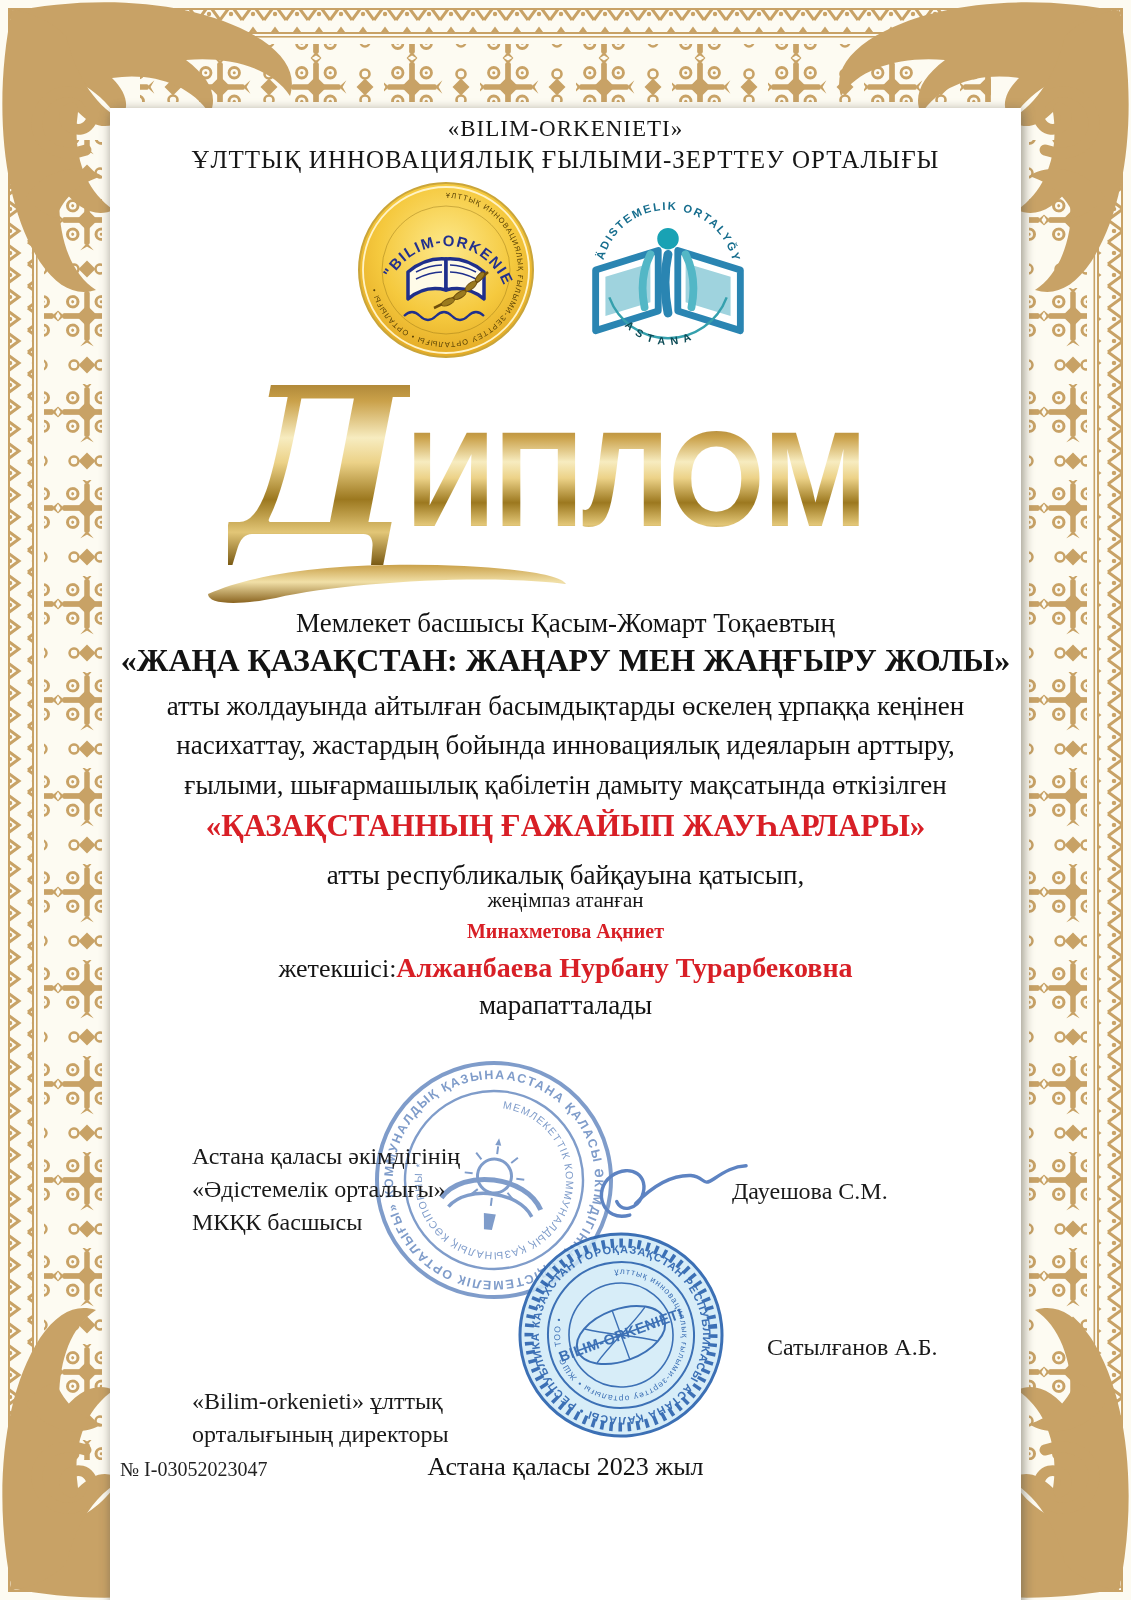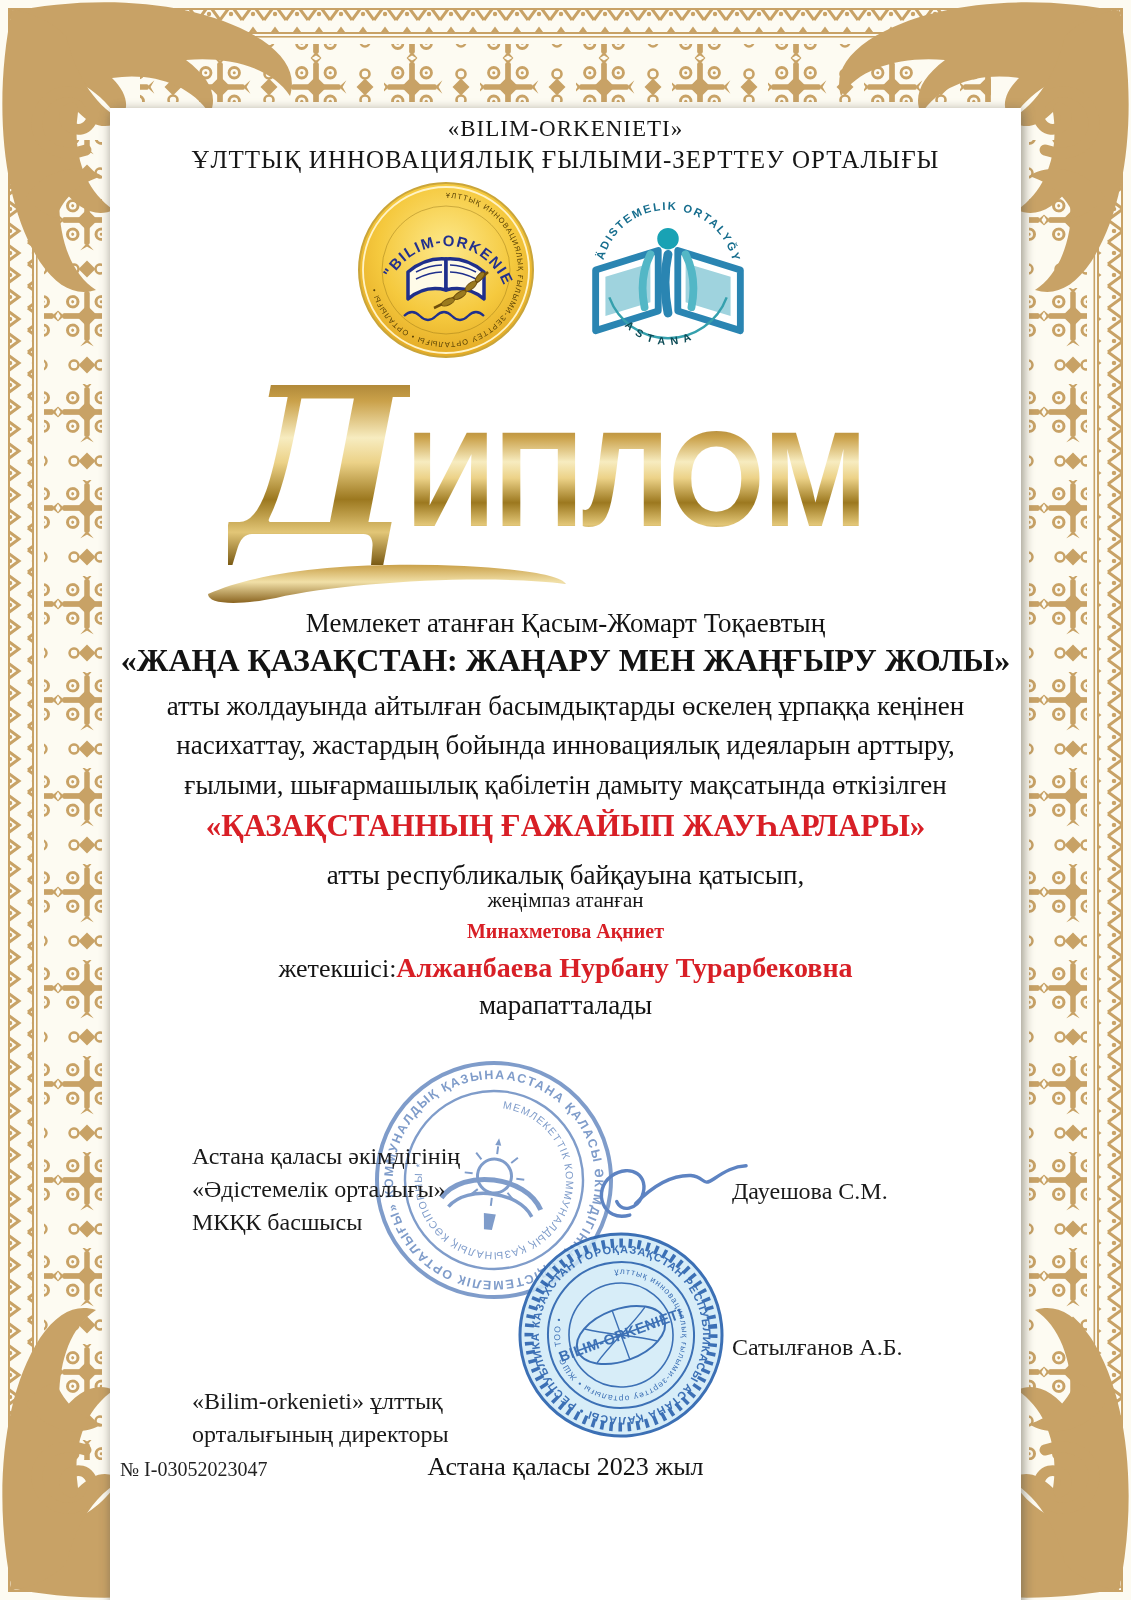--- a/index.html
+++ b/index.html
@@ -31,21 +31,21 @@
   .b-contest{top:700px;font-weight:bold;font-size:31px;color:#d81f26;}
   .b-l7{top:752px;}
   .b-l8{top:780px;font-size:21px;}
   .b-winner{top:812px;font-weight:bold;font-size:20px;color:#d81f26;}
   .b-sup{top:844px;font-size:26px;}
   .b-sup .supname{font-weight:bold;font-size:28px;color:#d81f26;}
   .b-l11{top:882px;}
   .sigblock{left:82px;width:400px;font-size:24px;line-height:33px;color:#1a1a1a;z-index:4;}
   .sig1{top:1032px;} .sig2{top:1178px;}
   .signame{left:622px;width:280px;font-size:24px;color:#1a1a1a;z-index:4;}
-  .n1{top:1070px;} .n2{top:1226px;}
+  .n1{top:1070px;} .n2{top:1226px;margin-left:35px;}
   .stamp{z-index:3;}
   .footer-num{left:10px;top:1350px;font-size:20px;color:#222;}
   .footer-city{top:1344px;font-size:26px;color:#131313;} .z4{z-index:4;position:relative;}
 </style>
 </head>
 <body>
 
 <div class="page">
 
   <svg class="border-layer" width="1131" height="1600" viewBox="0 0 1131 1600" aria-hidden="true">
@@ -206,21 +206,21 @@
       <defs>
         <linearGradient id="swg" x1="0" y1="0" x2="0" y2="1">
           <stop offset="0%" stop-color="#caa14a"></stop>
             <stop offset="45%" stop-color="#f1e0a8"></stop>
           <stop offset="100%" stop-color="#8a6420"></stop>
         </linearGradient>
       </defs>
       <path d="M12,34 C70,8 170,2 268,6 C330,9 366,16 370,24 C290,14 150,22 80,38 C40,46 12,44 12,34 Z" fill="url(#swg)"></path>
     </svg>
 
-    <div class="abs ctr bl b-l1">Мемлекет атанған Қасым-Жомарт Тоқаевтың</div>
+    <div class="abs ctr bl b-l1">Мемлекет басшысы Қасым-Жомарт Тоқаевтың</div>
     <div class="abs ctr bl b-l2">«ЖАҢА ҚАЗАҚСТАН: ЖАҢАРУ МЕН ЖАҢҒЫРУ ЖОЛЫ»</div>
     <div class="abs ctr bl b-l3">атты жолдауында айтылған басымдықтарды өскелең ұрпаққа кеңінен</div>
     <div class="abs ctr bl b-l4">насихаттау, жастардың бойында инновациялық идеяларын арттыру,</div>
     <div class="abs ctr bl b-l5">ғылыми, шығармашылық қабілетін дамыту мақсатында өткізілген</div>
     <div class="abs ctr bl b-contest">«ҚАЗАҚСТАННЫҢ ҒАЖАЙЫП ЖАУҺАРЛАРЫ»</div>
     <div class="abs ctr bl b-l7">атты республикалық байқауына қатысып,</div>
     <div class="abs ctr bl b-l8">жеңімпаз атанған</div>
     <div class="abs ctr bl b-winner">Минахметова Ақниет</div>
     <div class="abs ctr bl b-sup">
       <span>жетекшісі:</span><span class="supname">Алжанбаева Нурбану Турарбековна</span>

